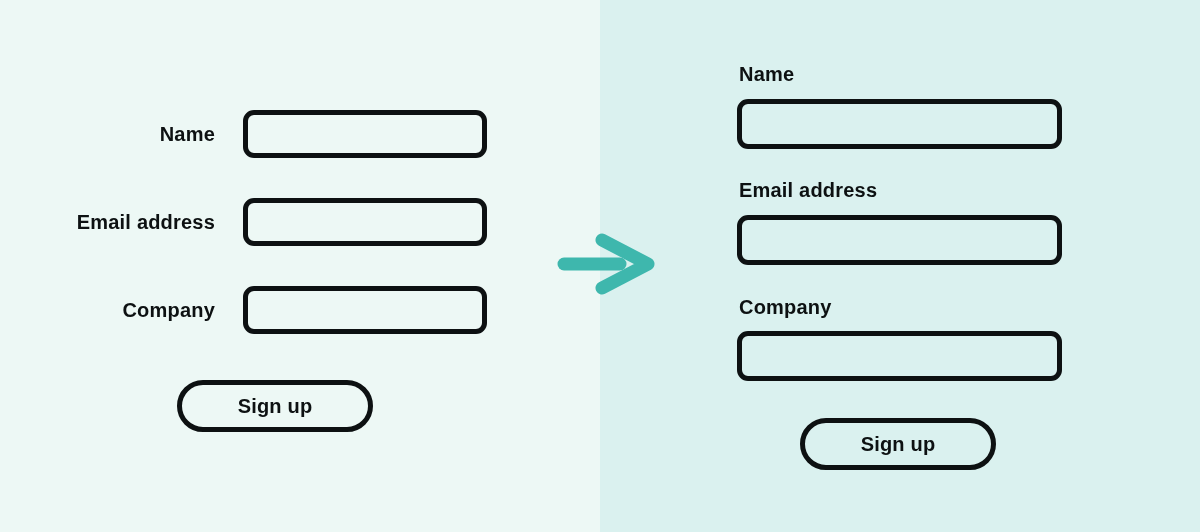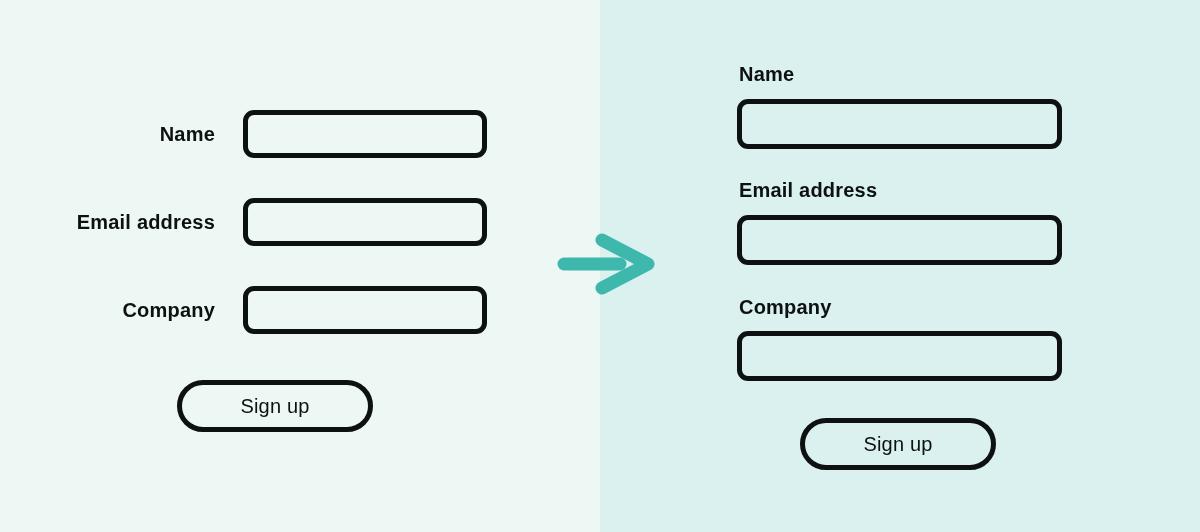--- a/index.html
+++ b/index.html
@@ -60,21 +60,21 @@
   .submit-btn {
     position: absolute;
     box-sizing: border-box;
     width: 196px;
     height: 52px;
     border: 5px solid #0d1112;
     border-radius: 26px;
     background: transparent;
     font-family: "Liberation Sans", sans-serif;
     font-size: 20px;
-    font-weight: 400;
+    font-weight: 700;
     letter-spacing: 0.2px;
     color: #0d1112;
     cursor: pointer;
     display: flex;
     align-items: center;
     justify-content: center;
   }
   .before .submit-btn { left: 177px; top: 380px; }
   .after  .submit-btn { left: 200px; top: 418px; }
 

